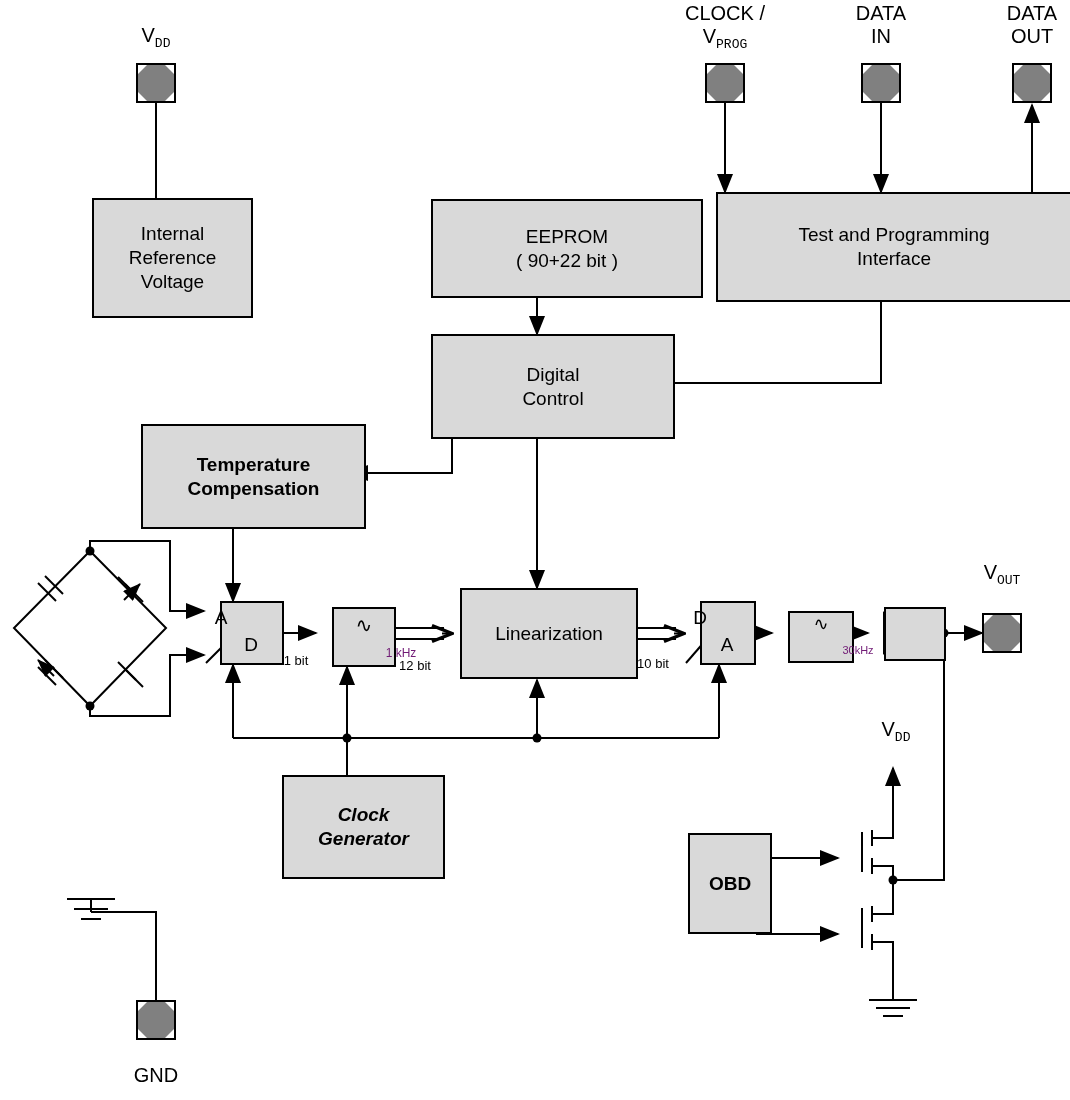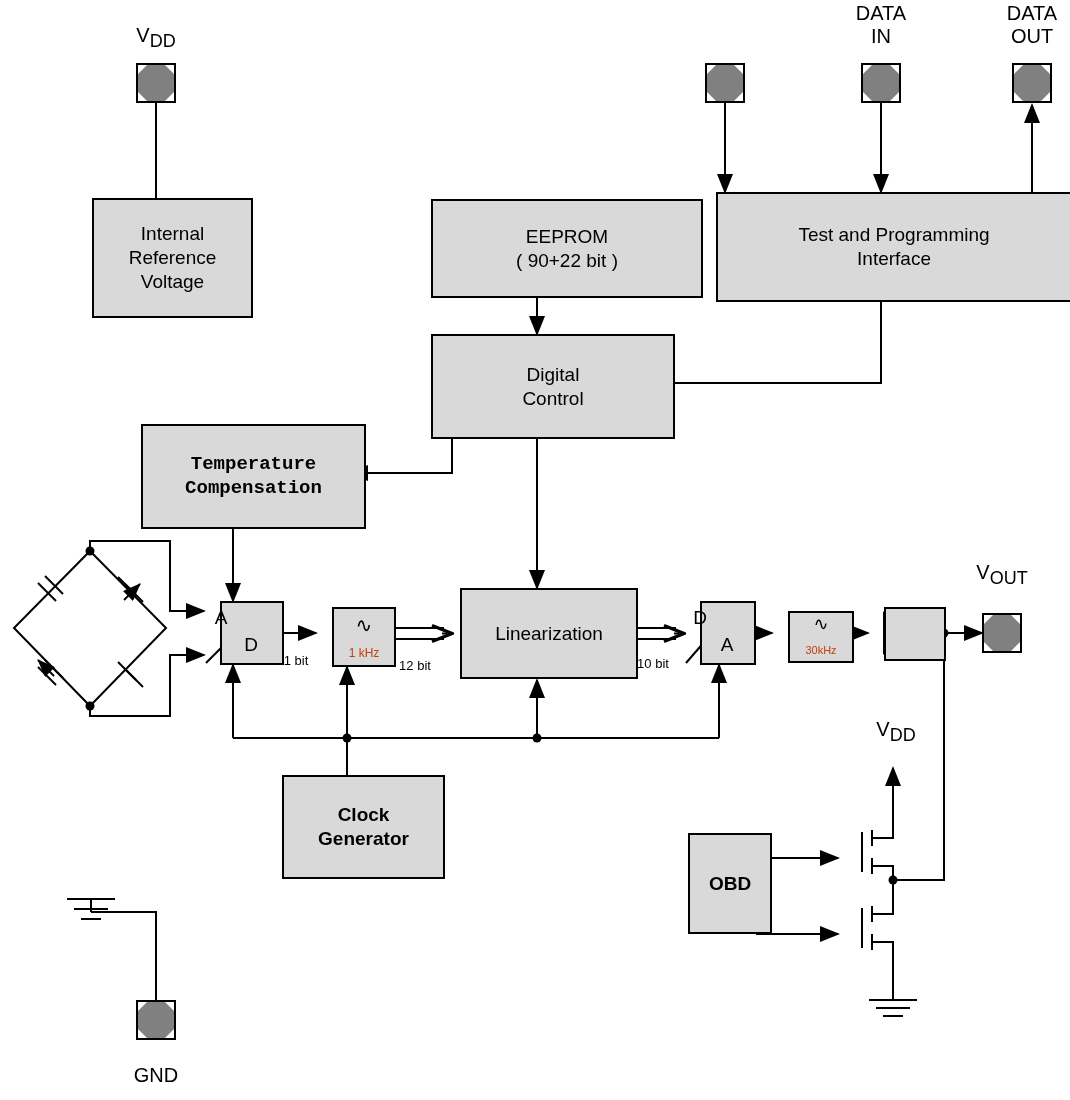--- a/index.html
+++ b/index.html
@@ -57,36 +57,37 @@
   .pad .c-bl { left: 0; bottom: 0; border-width: 9px 0 0 9px; border-color: transparent transparent transparent #ffffff; }
   .pad .c-br { right: 0; bottom: 0; border-width: 0 0 9px 9px; border-color: transparent transparent #ffffff transparent; }
   .lbl {
     position: absolute;
     font-size: 20px;
     color: #000000;
     text-align: center;
     line-height: 1.15;
     white-space: pre-line;
   }
-  .lbl sub { font-size: 18px; }
+  .lbl sub { font-size: 13px; font-family: Liberation Mono, monospace; }
   .small-lbl {
     position: absolute;
     font-size: 13px;
     color: #000000;
     text-align: center;
     white-space: nowrap;
   }
   .filt-lbl {
     position: absolute;
     font-size: 12px;
-    color: #c2410c;
+    color: #701a75;
     text-align: center;
     width: 100%;
     bottom: 4px;
     left: 0;
+    padding-left: 37px;
   }
   .filt-sym {
     position: absolute;
     top: 6px;
     left: 0;
     width: 100%;
     text-align: center;
     font-size: 20px;
     line-height: 1;
   }
@@ -225,20 +226,22 @@
     <span class="corner c-br"></span>
   </div>
   <div class="lbl" style="left:106px; top:24px; width:100px;"><span>V</span><sub>DD</sub></div>
 
   <div class="pad" style="left:705px; top:63px;">
     <span class="corner c-tl"></span>
     <span class="corner c-tr"></span>
     <span class="corner c-bl"></span>
     <span class="corner c-br"></span>
   </div>
+  <div class="lbl" style="left:655px; top:2px; width:140px;"><span>CLOCK /
+V</span><sub>PROG</sub></div>
 
   <div class="pad" style="left:861px; top:63px;">
     <span class="corner c-tl"></span>
     <span class="corner c-tr"></span>
     <span class="corner c-bl"></span>
     <span class="corner c-br"></span>
   </div>
   <div class="lbl" style="left:821px; top:2px; width:120px;">DATA
 IN</div>
 
@@ -275,26 +278,26 @@
 
   <div class="box" style="left:415px; top:199px; width:272px; height:99px;">EEPROM
 ( 90+22 bit )</div>
 
   <div class="box" style="left:700px; top:192px; width:356px; height:110px;">Test and Programming
 Interface</div>
 
   <div class="box" style="left:415px; top:334px; width:244px; height:105px;">Digital
 Control</div>
 
-  <div class="box bold" style="left:125px; top:424px; width:225px; height:105px;font-family:Liberation Mono, monospace;">Temperature
+  <div class="box bold" style="left:125px; top:424px; width:225px; height:105px;">Temperature
 Compensation</div>
 
   <div class="box" style="left:444px; top:588px; width:178px; height:91px;">Linearization</div>
 
-  <div class="box bold" style="left:266px; top:775px; width:163px; height:104px;">Clock
+  <div class="box bold" style="left:266px; top:775px; width:163px; height:104px;font-style:italic;">Clock
 Generator</div>
 
   <div class="box bold" style="left:672px; top:833px; width:84px; height:101px;">OBD</div>
 
   <div class="box" style="left:204px; top:601px; width:64px; height:64px; background:#d9d9d9;"></div>
   <div class="lbl" style="left:208px; top:607px; width:26px; font-size:19px;">A</div>
   <div class="lbl" style="left:238px; top:634px; width:26px; font-size:19px;">D</div>
 
   <div class="box" style="left:684px; top:601px; width:56px; height:64px; background:#d9d9d9;"></div>
   <div class="lbl" style="left:687px; top:607px; width:26px; font-size:19px;">D</div>

